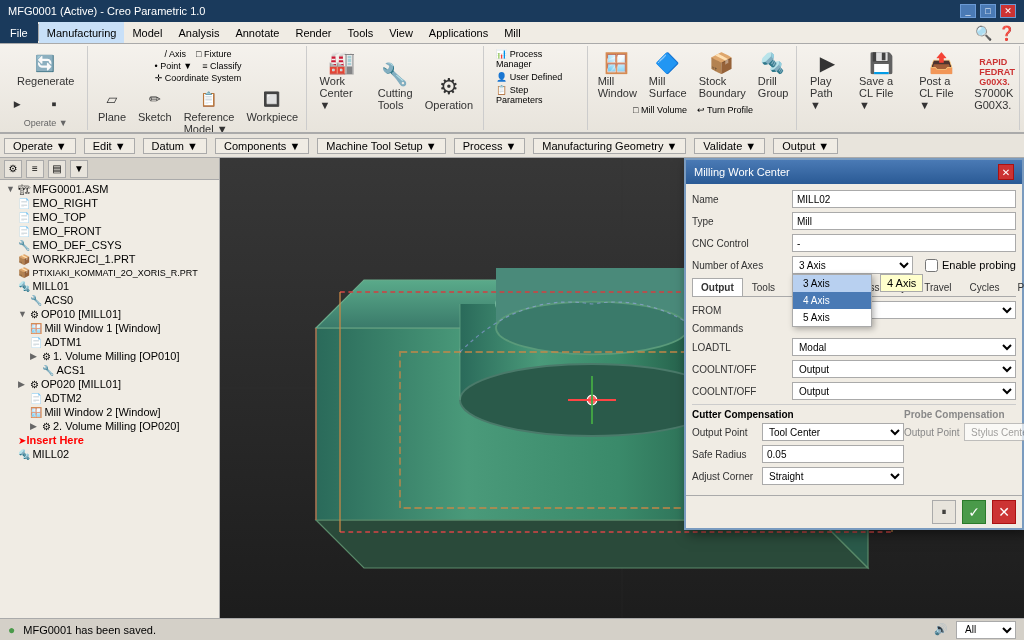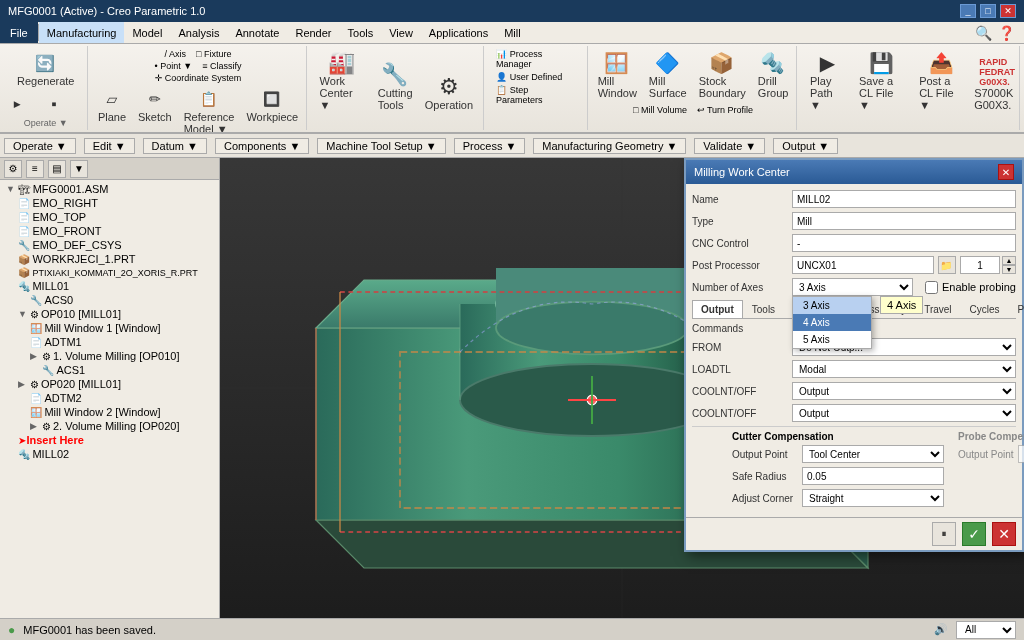--- a/index.html
+++ b/index.html
@@ -766,34 +766,20 @@
         <div class="form-row">
           <span class="form-label">Type</span>
           <input class="form-input" value="Mill" type="text" style="">
         </div>
 
         <div class="form-row">
           <span class="form-label">CNC Control</span>
           <input class="form-input" value="-" type="text" style="">
         </div>
 
-        <div class="form-row">
-          <span class="form-label">Post Processor</span>
-          <div class="form-select-row" style="flex:1;">
-            <input class="form-input" value="UNCX01" type="text" style="flex: 1 1 0%;">
-            <div class="form-select-btn">📁</div>
-            <div class="number-input-row">
-              <input class="num-input" value="1" type="text" style="">
-              <div style="display:flex; flex-direction:column;">
-                <div class="num-btn">▲</div>
-                <div class="num-btn">▼</div>
-              </div>
-            </div>
-          </div>
-        </div>
 
         <div class="form-row" style="position:relative;">
           <span class="form-label">Number of Axes</span>
           <div style="display:flex; align-items:center; gap:8px; flex:1; position:relative;">
             <select class="form-select" style="flex:1;">
               <option>3 Axis</option>
               <option>4 Axis</option>
               <option>5 Axis</option>
             </select>
 
@@ -817,37 +803,37 @@
           <div class="dialog-tab active">Output</div>
           <div class="dialog-tab">Tools</div>
           <div class="dialog-tab">Parameters</div>
           <div class="dialog-tab">Assembly</div>
           <div class="dialog-tab">Travel</div>
           <div class="dialog-tab">Cycles</div>
           <div class="dialog-tab">Properties</div>
         </div>
 
         <div>
-
-          <div class="form-row">
-            <span class="form-label">Commands</span>
-          </div>
 
           <div class="form-row">
             <span class="form-label">FROM</span>
             <div class="form-select-row" style="flex:1;">
               <select class="form-select" style="flex:1;">
                 <option>Do Not Outp...</option>
                 <option>Output</option>
                 <option>Modal</option>
               </select>
             </div>
           </div>
 
           <div class="form-row">
+            <span class="form-label">Commands</span>
+          </div>
+
+          <div class="form-row">
             <span class="form-label">LOADTL</span>
             <div class="form-select-row" style="flex:1;">
               <select class="form-select" style="flex:1;">
                 <option>Modal</option>
                 <option>Output</option>
               </select>
             </div>
           </div>
 
           <div class="form-row">
@@ -865,21 +851,21 @@
             <div class="form-select-row" style="flex:1;">
               <select class="form-select" style="flex:1;">
                 <option>Output</option>
                 <option>Suppress</option>
               </select>
             </div>
           </div>
 
           <div class="separator-h"></div>
 
-          <div style="display:flex; gap:14px;margin-left:40px;">
+          <div style="display:flex; gap:0;">
 
             <div style="flex:1;">
               <div style="font-size:10px; font-weight:bold; margin-bottom:3px;">Cutter Compensation</div>
               <div class="form-row">
                 <span class="form-label" style="width:70px;">Output Point</span>
                 <select class="form-select" style="flex:1;">
                   <option>Tool Center</option>
                   <option>Tool Tip</option>
                 </select>
               </div>

